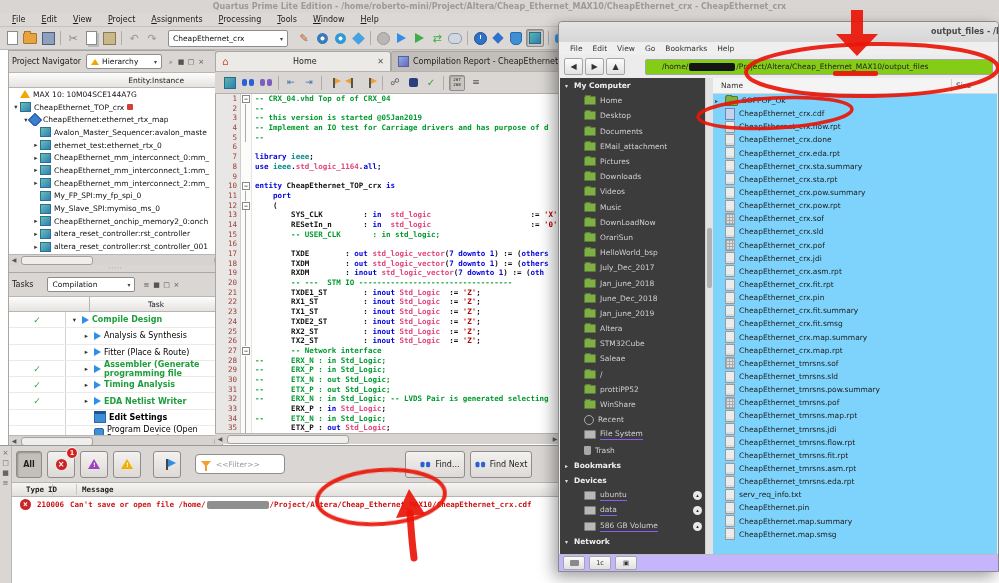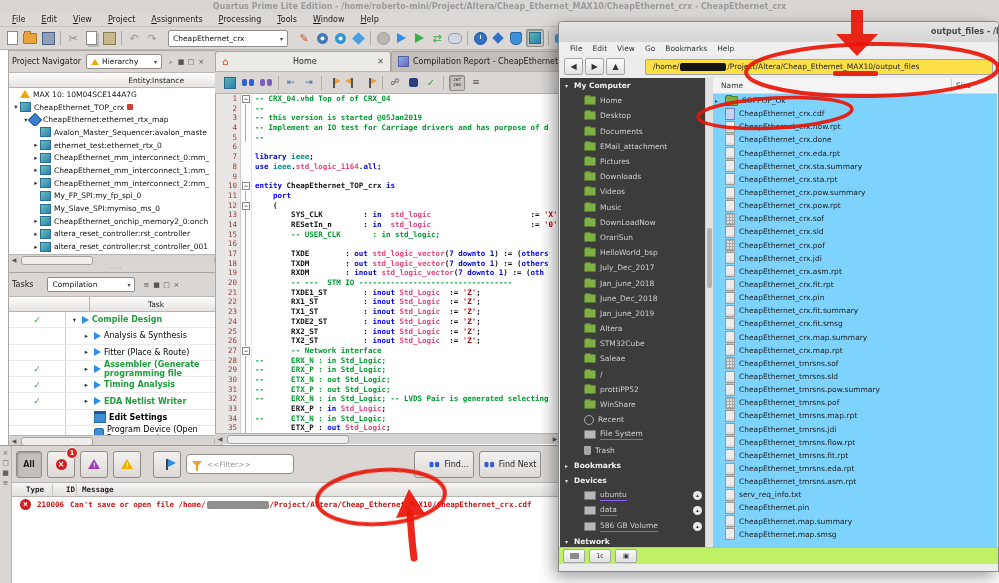--- a/index.html
+++ b/index.html
@@ -119,22 +119,22 @@
   #fmwin{left:558px;top:21px;width:441px;height:551px;background:#ececec;border:1px solid #8a8a8a;
     border-radius:4px 4px 0 0;box-shadow:-4px 5px 16px rgba(0,0,0,.38);box-sizing:border-box;}
   #fm-title{position:absolute;left:0;top:0;right:0;height:20px;background:linear-gradient(#e4e4e4,#d6d6d6);
     border-bottom:1px solid #bdbdbd;border-radius:4px 4px 0 0;overflow:hidden;font-size:8px;font-weight:bold;color:#4a4a4a;}
   #fm-title span{position:absolute;left:372px;top:5px;white-space:nowrap;}
   #fm-menu{position:absolute;left:0;top:20px;right:0;height:13px;background:#efefef;display:flex;align-items:center;padding-left:6px;}
   .fmenu{font-size:7.5px;color:#333;padding:0 5px;}
   #fm-toolbar{position:absolute;left:0;top:33px;right:0;height:23px;background:#ececec;display:flex;align-items:center;padding:0 5px;box-sizing:border-box;}
   .navbtn{width:17px;height:15px;background:linear-gradient(#fbfbfb,#e2e2e2);border:1px solid #a5a5a5;border-radius:2px;
     font-size:8px;color:#333;display:inline-flex;align-items:center;justify-content:center;margin-right:2px;}
-  #fm-path{height:16px;background:#fde047;border:1px solid #a5a5a5;border-radius:2px;flex:1;margin-left:18px;
-    display:flex;align-items:center;padding:0 7px;font-size:7.5px;color:#222;white-space:nowrap;overflow:hidden;box-sizing:border-box;}
+  #fm-path{height:16px;background:#84cc16;border:1px solid #a5a5a5;border-radius:2px;flex:1;margin-left:18px;
+    display:flex;align-items:center;padding:0 16px;font-size:7.5px;color:#222;white-space:nowrap;overflow:hidden;box-sizing:border-box;}
   #fm-body{position:absolute;left:1px;top:56px;right:1px;bottom:16px;display:flex;overflow:hidden;}
   #fm-sidebar{width:145px;flex:none;background:#3c3c3c;overflow:hidden;position:relative;}
   .side-row{height:15.2px;display:flex;align-items:center;font-size:7.5px;color:#cfcfcf;white-space:nowrap;position:relative;}
   .side-row.hdr{color:#f0f0f0;font-weight:bold;}
   .side-row .sarr{width:9px;margin-left:5px;font-size:6px;color:#ddd;flex:none;}
   .side-row .sind{width:24px;flex:none;}
   .sic{flex:none;margin-right:4px;}
   .sic-folder{width:10px;height:7px;background:#7fb045;border:1px solid #5a7d33;border-radius:1px;position:relative;}
   .sic-folder::before{content:'';position:absolute;left:0;top:-2px;width:4px;height:1px;background:#7fb045;border:1px solid #5a7d33;border-bottom:none;}
   .sic-drive{width:10px;height:7px;background:#b8b8b8;border:1px solid #7d7d7d;border-radius:1px;}
@@ -151,21 +151,21 @@
   #fm-listhdr .h2{position:absolute;left:243px;top:3px;}
   #fm-listhdr .vsep{position:absolute;left:238px;top:1px;bottom:1px;width:1px;background:#d0d0d0;}
   .frow{height:13.15px;display:flex;align-items:center;font-size:7.5px;color:#222;white-space:nowrap;}
   .frow .fexp{width:8px;margin-left:2px;font-size:6px;color:#444;flex:none;}
   .fic{flex:none;margin:0 4px 0 2px;}
   .fic-folder{width:11px;height:8px;background:#7fb045;border:1px solid #557a2a;border-radius:1px;position:relative;}
   .fic-folder::before{content:'';position:absolute;left:0;top:-2px;width:4px;height:1px;background:#7fb045;border:1px solid #557a2a;border-bottom:none;}
   .fic-doc{width:8px;height:10px;background:#ececec;border:1px solid #9a9a9a;box-shadow:inset 0 -2px 0 #dcdcdc;}
   .fic-doc-blue{width:8px;height:10px;background:#c4d2ee;border:1px solid #7084bb;}
   .fic-bin{width:8px;height:10px;background:#e0e0e0;border:1px solid #9a9a9a;background-image:linear-gradient(#aaa 1px,transparent 1px),linear-gradient(90deg,#aaa 1px,transparent 1px);background-size:3px 3px;}
-  #fm-status{position:absolute;left:0;bottom:7px;right:0;height:16px;background:#bef264;border-top:1px solid #bcbcbc;
+  #fm-status{position:absolute;left:0;bottom:0;right:0;height:16px;background:#c4b5fd;border-top:1px solid #bcbcbc;
     display:flex;align-items:center;gap:4px;padding-left:4px;text-align:center;}
   .stbtn{min-width:16px;height:12px;background:linear-gradient(#fbfbfb,#e0e0e0);border:1px solid #a5a5a5;border-radius:2px;
     font-size:6.5px;color:#333;display:inline-flex;align-items:center;justify-content:center;padding:0 2px;}
   .stfold{width:9px;height:6px;background:#8a8a8a;border-radius:1px;}
   
   #annotations{position:absolute;left:0;top:0;width:999px;height:583px;pointer-events:none;z-index:30;}
 </style>
 </head>
 <body>
 
@@ -549,37 +549,37 @@
           </span>
         </span>
       <span class="mbtn" style="width:26px;margin-right:12px;">
           <span class="tri yellow">
             <span>!</span>
           </span>
         </span>
       <span class="mbtn" style="width:26px;">
           <span class="flagb"></span>
         </span>
-      <div id="msg-filter" style="width:108px;margin-left:0;text-align:center;">
+      <div id="msg-filter" style="width:90px;margin-left:9px;text-align:center;">
         <span class="funnel"></span>
         <span>&lt;&lt;Filter&gt;&gt;</span>
       </div>
       <span class="mbtn" style="width:48px;margin-left:120px;font-size:8px;color:#222;gap:3px;padding-left:10px;">
         <span class="binoc" style="transform:scale(.8);"></span>
         <span>Find...</span>
       </span>
       <span class="mbtn" style="width:60px;font-size:8px;color:#222;gap:3px;">
         <span class="binoc" style="transform:scale(.8);"></span>
         <span>Find Next</span>
       </span>
     </div>
     <div id="msg-colhdr">
       <span style="left:14px;">Type</span>
       <span style="left:40px;top:1px;bottom:1px;width:1px;background:#c9c6c3;"></span>
-      <span style="left:54px;">ID</span>
+      <span style="left:36px;">ID</span>
       <span style="left:64px;top:1px;bottom:1px;width:1px;background:#c9c6c3;"></span>
       <span style="left:70px;">Message</span>
     </div>
     <div class="msg-row">
       <span class="mi-error" style="margin-left:8px;margin-right:6px;flex:none;">×</span>
       <span>210006</span>
       <span style="margin-left:6px;"><span>Can't save or open file /home/</span><span class="redact" style="width:62px;background:#8f8f8f;"></span><span>/Project/Altera/Cheap_Ethernet_MAX10/CheapEthernet_crx.cdf</span></span>
     </div>
   </div>
 
@@ -908,26 +908,26 @@
               <span>CheapEthernet_tmrsns.flow.rpt</span>
             </div>
             <div class="frow">
               <span class="fexp"></span>
               <span class="fic fic-doc"></span>
               <span>CheapEthernet_tmrsns.fit.rpt</span>
             </div>
             <div class="frow">
               <span class="fexp"></span>
               <span class="fic fic-doc"></span>
+              <span>CheapEthernet_tmrsns.asm.rpt</span>
+            </div>
+            <div class="frow">
+              <span class="fexp"></span>
+              <span class="fic fic-doc"></span>
               <span>CheapEthernet_tmrsns.eda.rpt</span>
-            </div>
-            <div class="frow">
-              <span class="fexp"></span>
-              <span class="fic fic-doc"></span>
-              <span>CheapEthernet_tmrsns.asm.rpt</span>
             </div>
             <div class="frow">
               <span class="fexp"></span>
               <span class="fic fic-doc"></span>
               <span>serv_req_info.txt</span>
             </div>
             <div class="frow">
               <span class="fexp"></span>
               <span class="fic fic-doc"></span>
               <span>CheapEthernet.pin</span>

